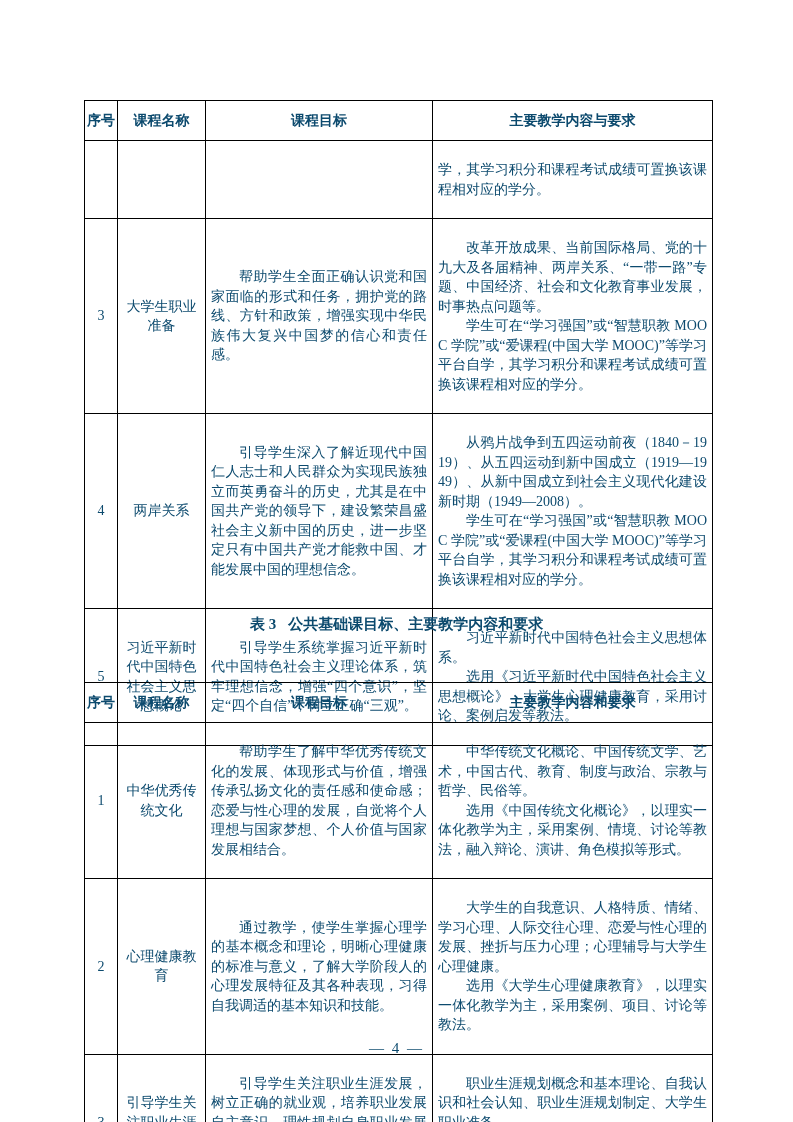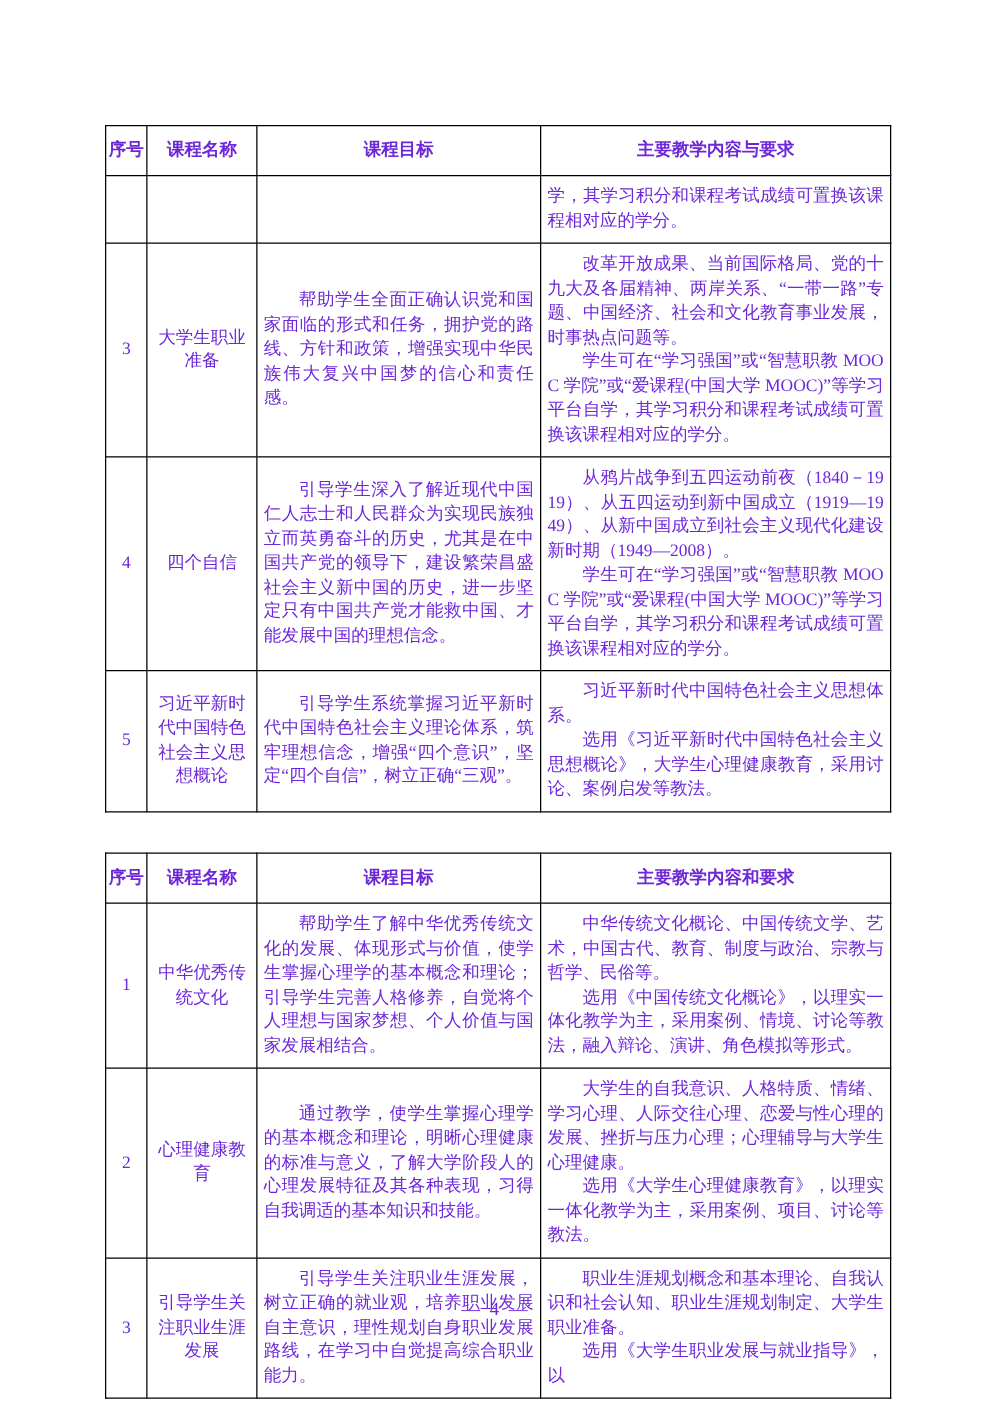--- a/index.html
+++ b/index.html
@@ -1,35 +1,35 @@
 <!DOCTYPE html>
 <html><head>
 <meta charset="utf-8">
 <style>
   html,body{margin:0;padding:0;background:#ffffff;}
   .sheet{
     position:relative;
     width:793px;height:1122px;
     background:#ffffff;
-    color:#6d28d9;
+    color:#0c4a6e;
     font-family:"Liberation Serif","DejaVu Serif",serif;
     overflow:hidden;
   }
   table.doc-table{
     position:absolute;
     left:84px;
     width:628px;
     border-collapse:collapse;
     table-layout:fixed;
   }
   #t1{top:100px;}
   #t2{top:682px;}
   .doc-table th,.doc-table td{
     border:1px solid #000;
-    padding:7px 5px;
+    padding:19px 5px;
     font-size:14px;
     line-height:19.5px;
     vertical-align:middle;
     word-break:break-all;
   }
   .doc-table th{
     font-weight:bold;
     text-align:center;
     padding:2px 2px;
   }
@@ -99,21 +99,21 @@
       <td class="c-obj">
         <p>帮助学生全面正确认识党和国家面临的形式和任务，拥护党的路线、方针和政策，增强实现中华民族伟大复兴中国梦的信心和责任感。</p>
       </td>
       <td class="c-content">
         <p>改革开放成果、当前国际格局、党的十九大及各届精神、两岸关系、“一带一路”专题、中国经济、社会和文化教育事业发展，时事热点问题等。</p>
         <p>学生可在“学习强国”或“智慧职教 MOOC 学院”或“爱课程(中国大学 MOOC)”等学习平台自学，其学习积分和课程考试成绩可置换该课程相对应的学分。</p>
       </td>
     </tr>
     <tr class="rh-158">
       <td class="c-num">4</td>
-      <td class="c-name">四个自信</td>
+      <td class="c-name">两岸关系</td>
       <td class="c-obj">
         <p>引导学生深入了解近现代中国仁人志士和人民群众为实现民族独立而英勇奋斗的历史，尤其是在中国共产党的领导下，建设繁荣昌盛社会主义新中国的历史，进一步坚定只有中国共产党才能救中国、才能发展中国的理想信念。</p>
       </td>
       <td class="c-content">
         <p>从鸦片战争到五四运动前夜（1840－1919）、从五四运动到新中国成立（1919—1949）、从新中国成立到社会主义现代化建设新时期（1949—2008）。</p>
         <p>学生可在“学习强国”或“智慧职教 MOOC 学院”或“爱课程(中国大学 MOOC)”等学习平台自学，其学习积分和课程考试成绩可置换该课程相对应的学分。</p>
       </td>
     </tr>
     <tr class="rh-94">
       <td class="c-num">5</td>
@@ -122,40 +122,43 @@
         <p>引导学生系统掌握习近平新时代中国特色社会主义理论体系，筑牢理想信念，增强“四个意识”，坚定“四个自信”，树立正确“三观”。</p>
       </td>
       <td class="c-content">
         <p>习近平新时代中国特色社会主义思想体系。</p>
         <p>选用《习近平新时代中国特色社会主义思想概论》，大学生心理健康教育，采用讨论、案例启发等教法。</p>
       </td>
     </tr>
   </tbody>
     </table>
 
+  <div class="table-heading">
+    <span class="heading-label">表 3</span><span class="heading-title">公共基础课目标、主要教学内容和要求</span>
+  </div>
 
   <table class="doc-table" id="t2">
     <colgroup>
       <col style="width:33px">
         <col style="width:88px">
         <col style="width:227px">
         <col style="width:280px">
     </colgroup>
     <tbody>
         <tr class="rh-head">
       <th>序号</th>
       <th>课程名称</th>
       <th>课程目标</th>
       <th>主要教学内容和要求</th>
     </tr>
     <tr class="rh-116">
       <td class="c-num">1</td>
       <td class="c-name">中华优秀传统文化</td>
       <td class="c-obj">
-        <p>帮助学生了解中华优秀传统文化的发展、体现形式与价值，使学生掌握心理学的基本概念和理论；引导学生完善人格修养，自觉将个人理想与国家梦想、个人价值与国家发展相结合。</p>
+        <p>帮助学生了解中华优秀传统文化的发展、体现形式与价值，增强传承弘扬文化的责任感和使命感；恋爱与性心理的发展，自觉将个人理想与国家梦想、个人价值与国家发展相结合。</p>
       </td>
       <td class="c-content">
         <p>中华传统文化概论、中国传统文学、艺术，中国古代、教育、制度与政治、宗教与哲学、民俗等。</p>
         <p>选用《中国传统文化概论》，以理实一体化教学为主，采用案例、情境、讨论等教法，融入辩论、演讲、角色模拟等形式。</p>
       </td>
     </tr>
     <tr class="rh-107">
       <td class="c-num">2</td>
       <td class="c-name">心理健康教育</td>
       <td class="c-obj">

